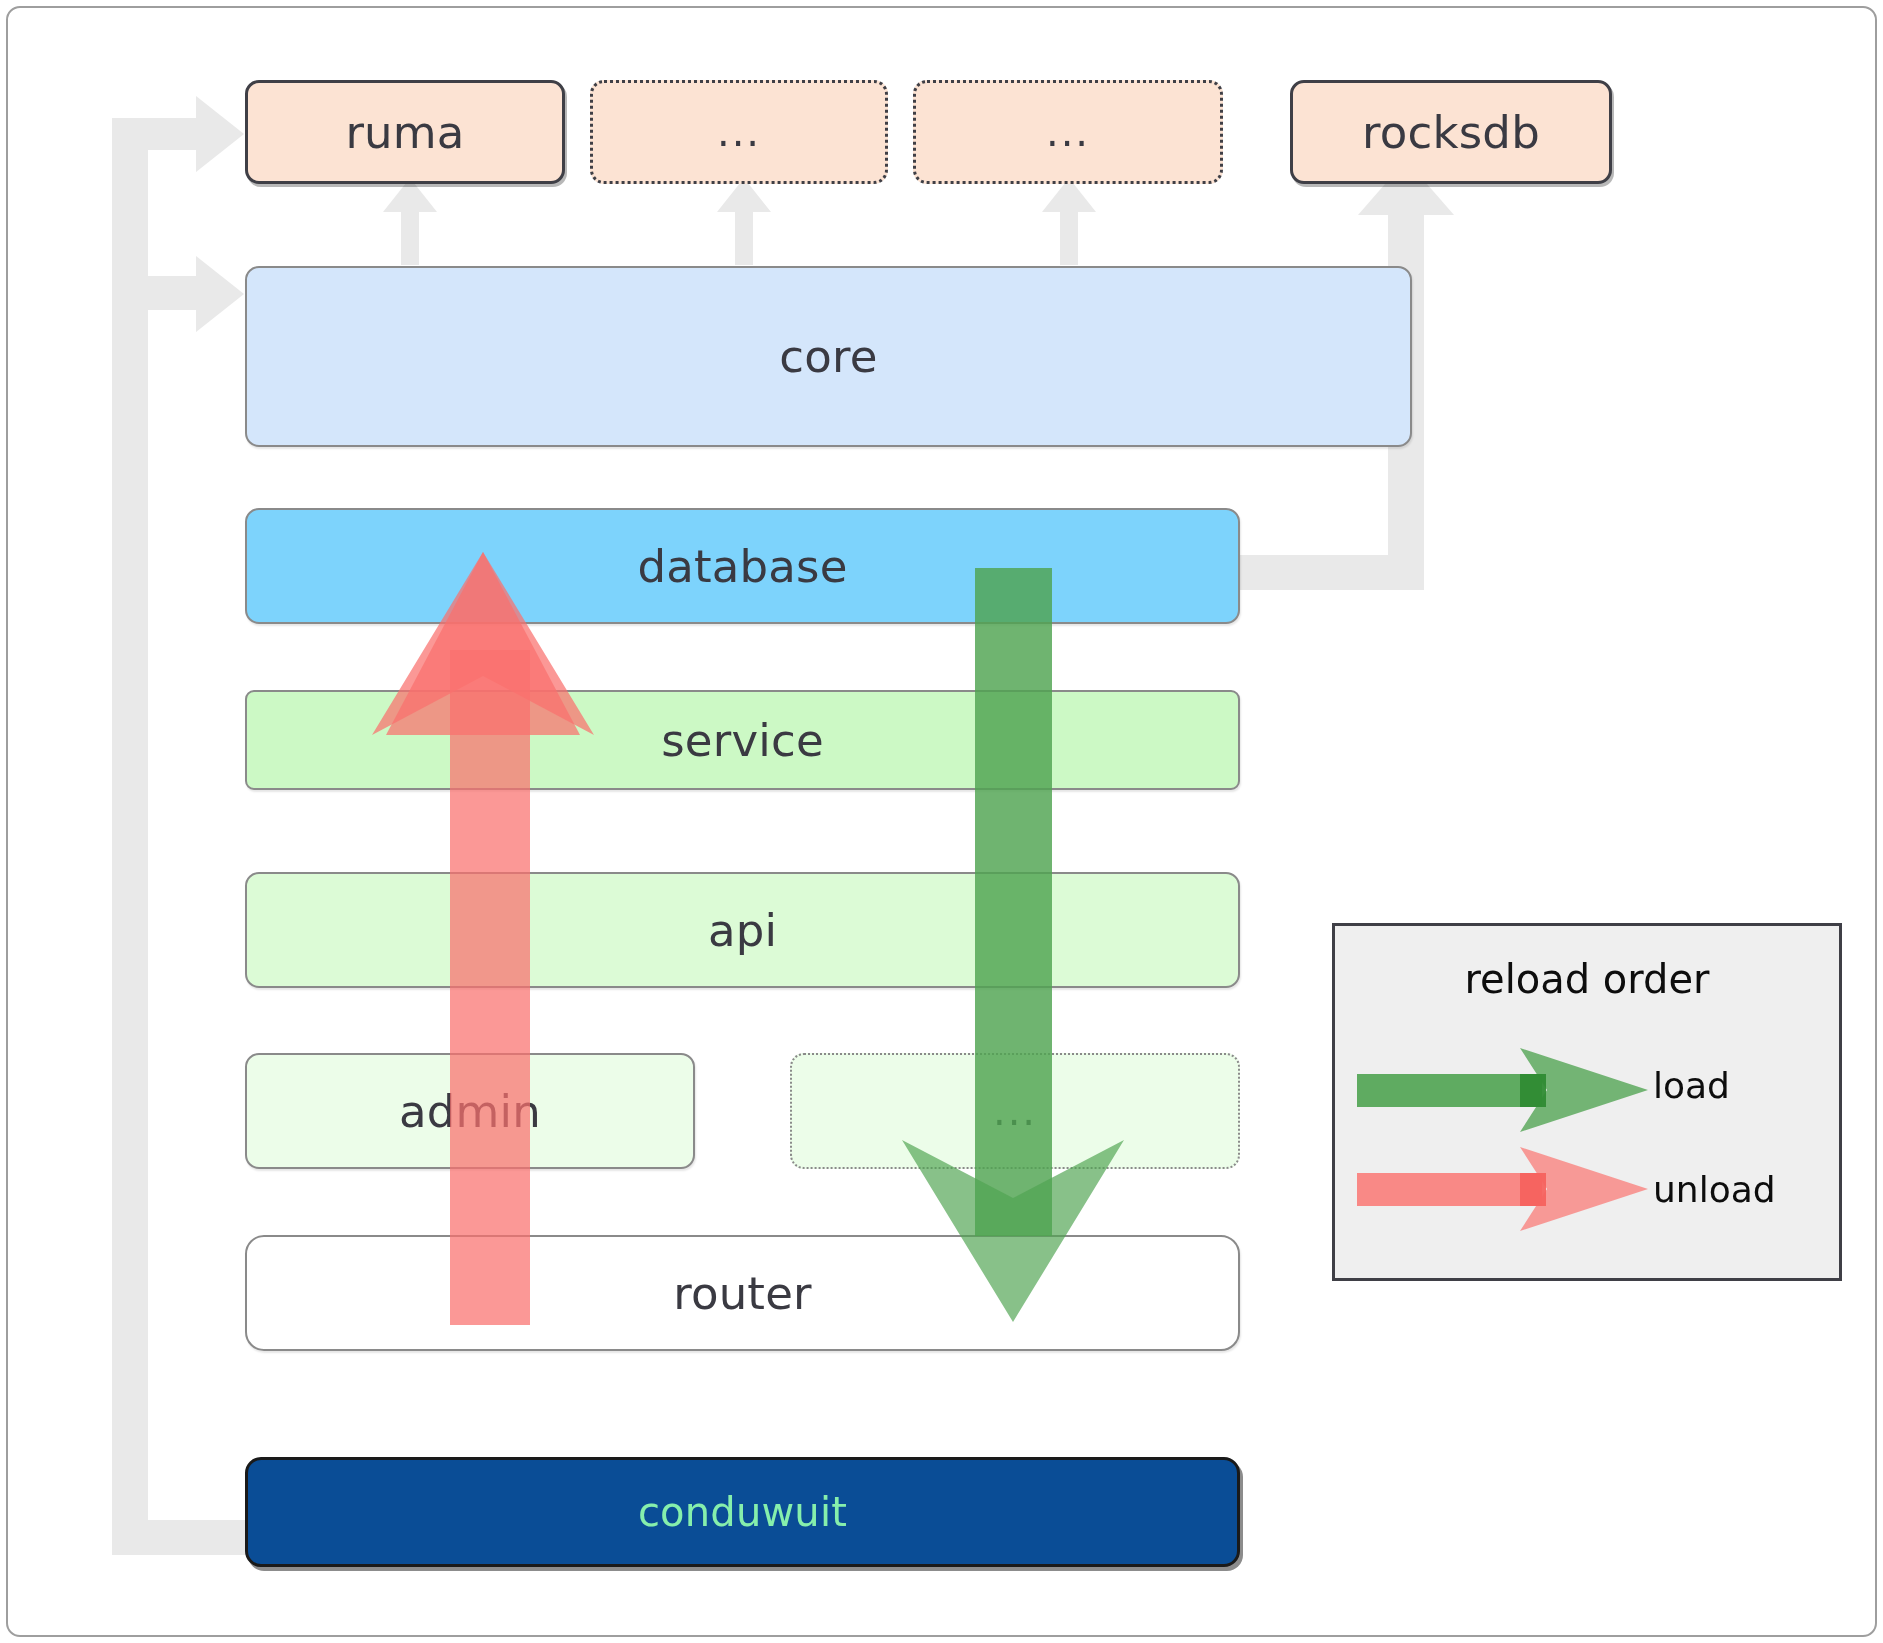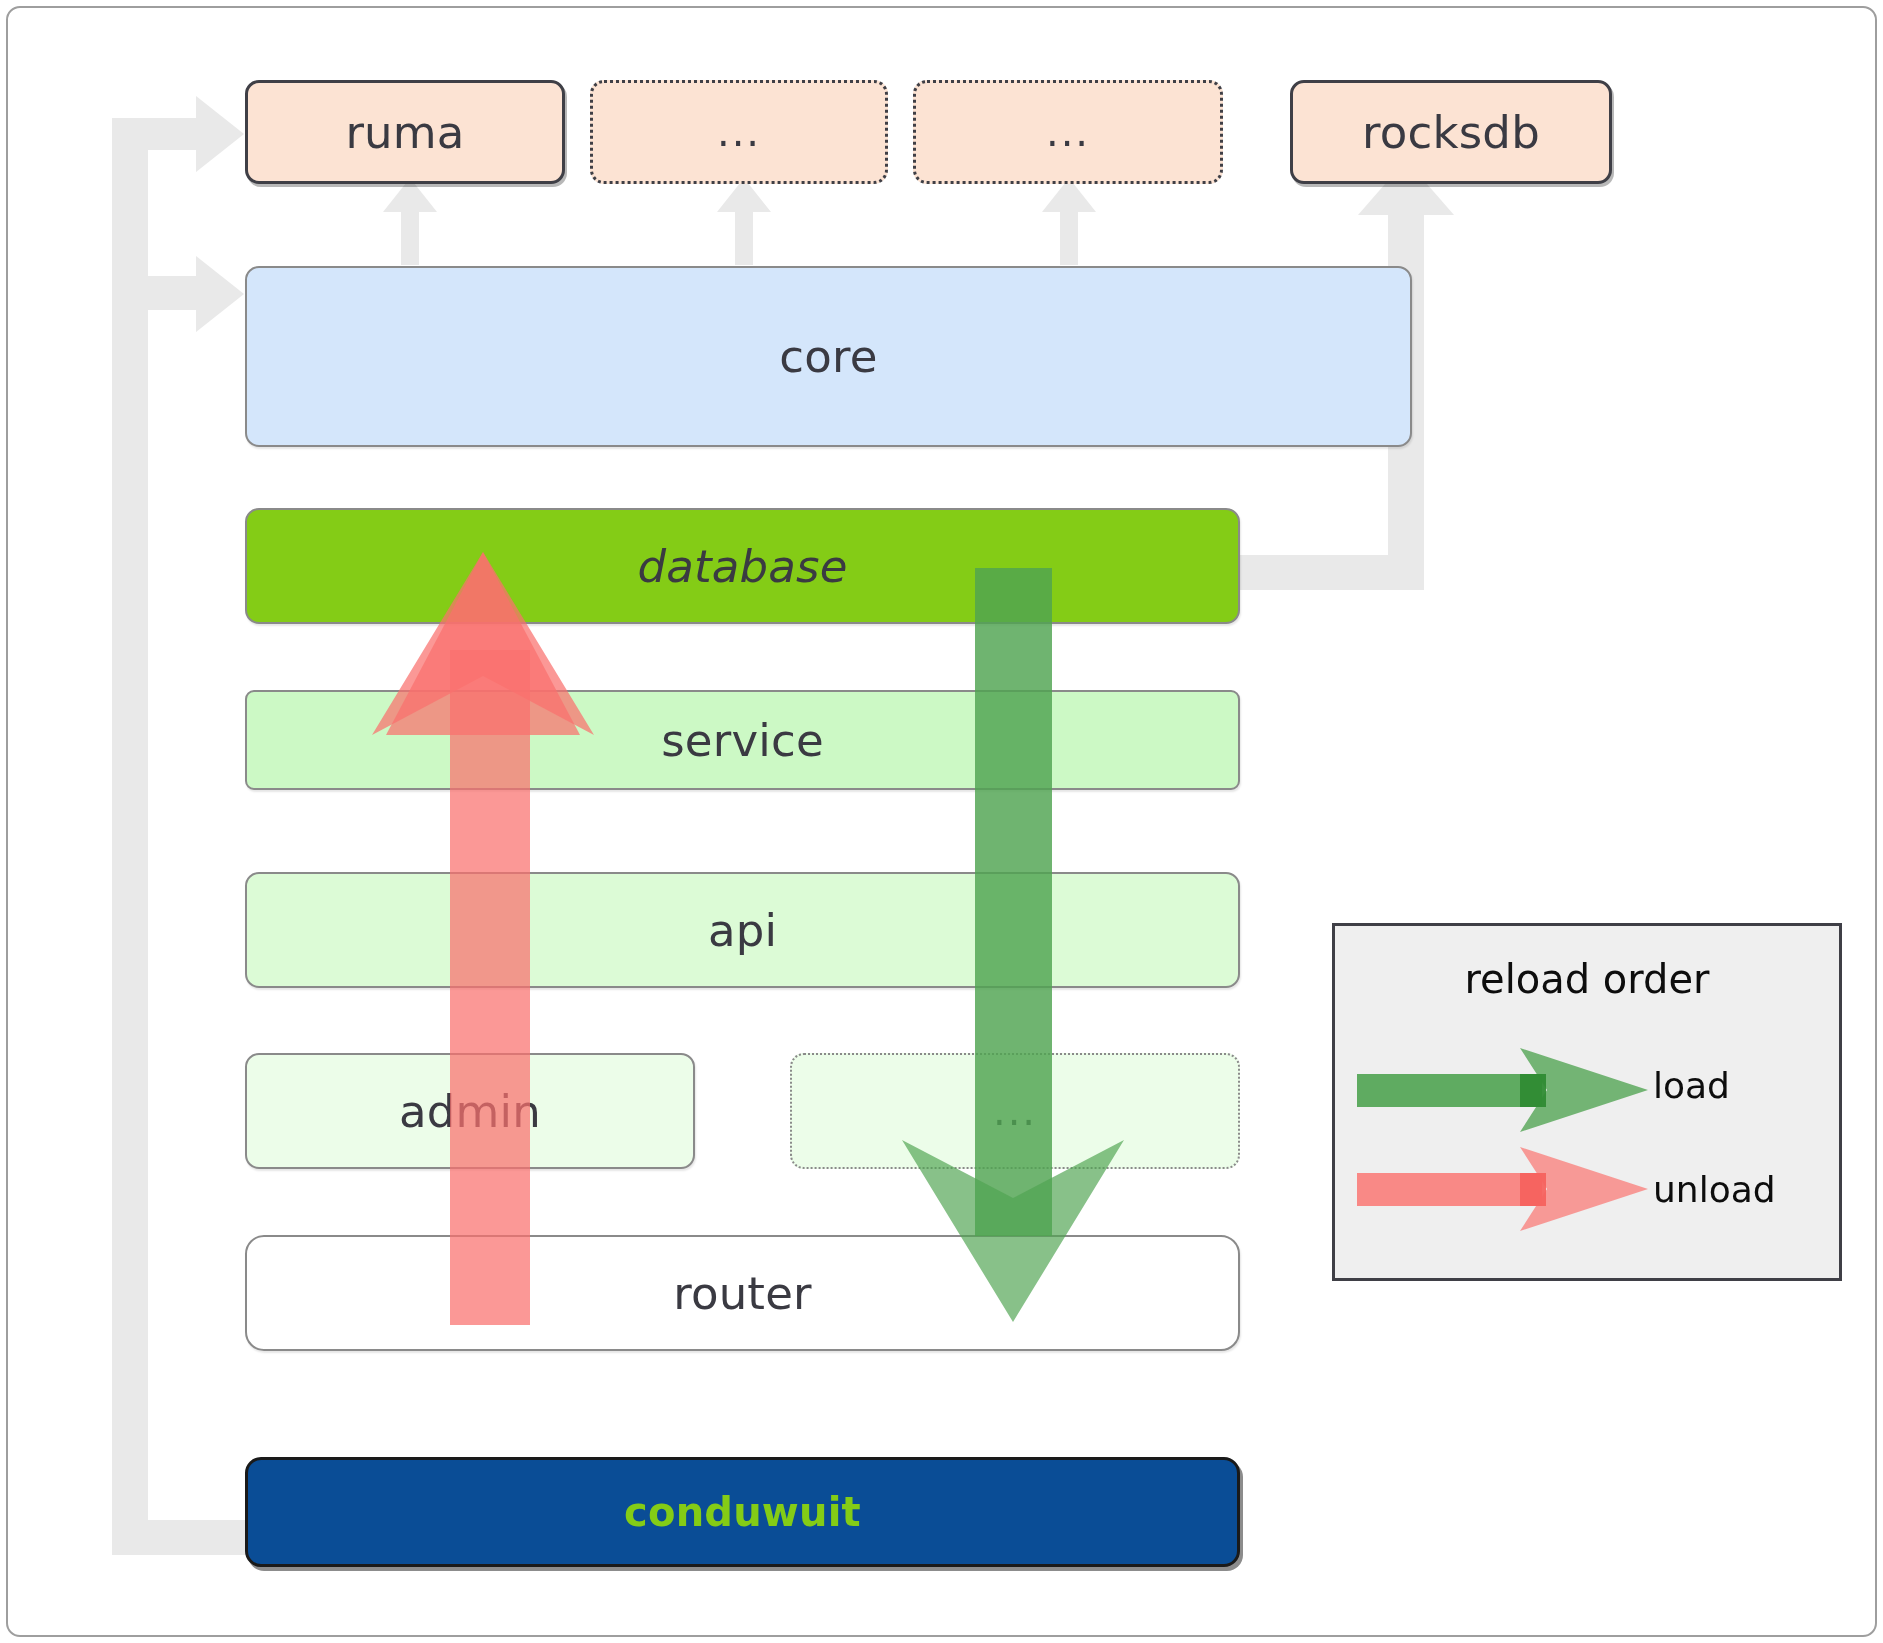--- a/index.html
+++ b/index.html
@@ -59,34 +59,34 @@
   .dep.dotted {
     border: 3px dotted #3f3f46;
     box-shadow: none;
   }
 
   .core {
     background: #d4e6fb;
     border: 2px solid #8a8a8a;
     box-shadow: 1px 2px 2px rgba(0,0,0,0.10);
   }
-  .green-1 { background: #84cc16; border: 2px solid #8a8a8a; box-shadow: 1px 2px 2px rgba(0,0,0,0.10); font-style: italic; }
+  .green-1 { background: #7dd3fc; border: 2px solid #8a8a8a; box-shadow: 1px 2px 2px rgba(0,0,0,0.10); }
   .green-2 { background: #ccf9c5; border: 2px solid #8a8a8a; box-shadow: 1px 2px 2px rgba(0,0,0,0.10); }
   .green-3 { background: #dcfbd6; border: 2px solid #8a8a8a; box-shadow: 1px 2px 2px rgba(0,0,0,0.10); }
   .green-4 { background: #ecfde9; border: 2px solid #8a8a8a; box-shadow: 1px 2px 2px rgba(0,0,0,0.10); }
   .green-4-dotted { background: #ecfde9; border: 2px dotted #8a8a8a; }
   .plain { background: #ffffff; border: 2px solid #8a8a8a; box-shadow: 1px 2px 2px rgba(0,0,0,0.10); }
 
   .brand {
     background: #0a4d96;
     border: 3px solid #1a1a1a;
     border-radius: 16px;
     box-shadow: 3px 4px 0 rgba(0,0,0,0.45);
   }
-  .brand .lbl { color: #84cc16; font-weight: 700; font-size: 40px; }
+  .brand .lbl { color: #86efac; font-weight: 400; font-size: 40px; }
 
   
   .legend {
     position: absolute;
     left: 1332px; top: 923px;
     width: 510px; height: 358px;
     background: #efefef;
     border: 3px solid #3f3f46;
     box-sizing: border-box;
   }

